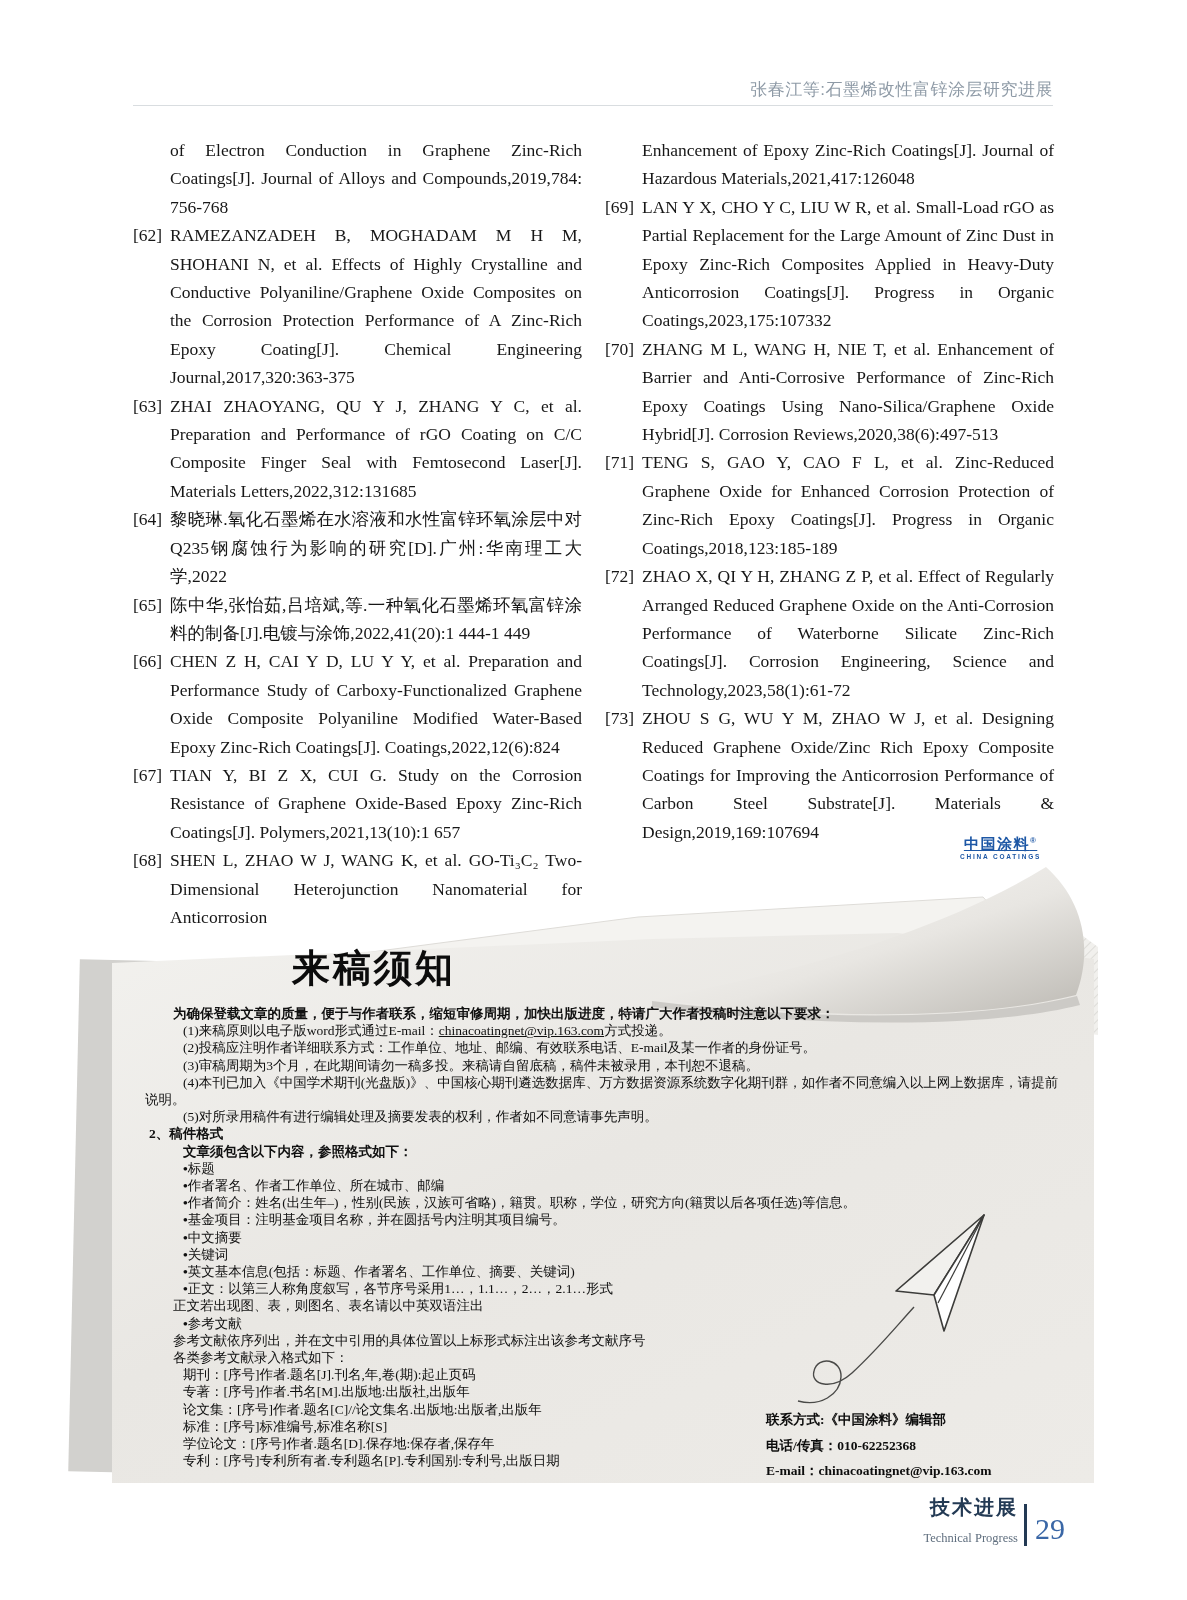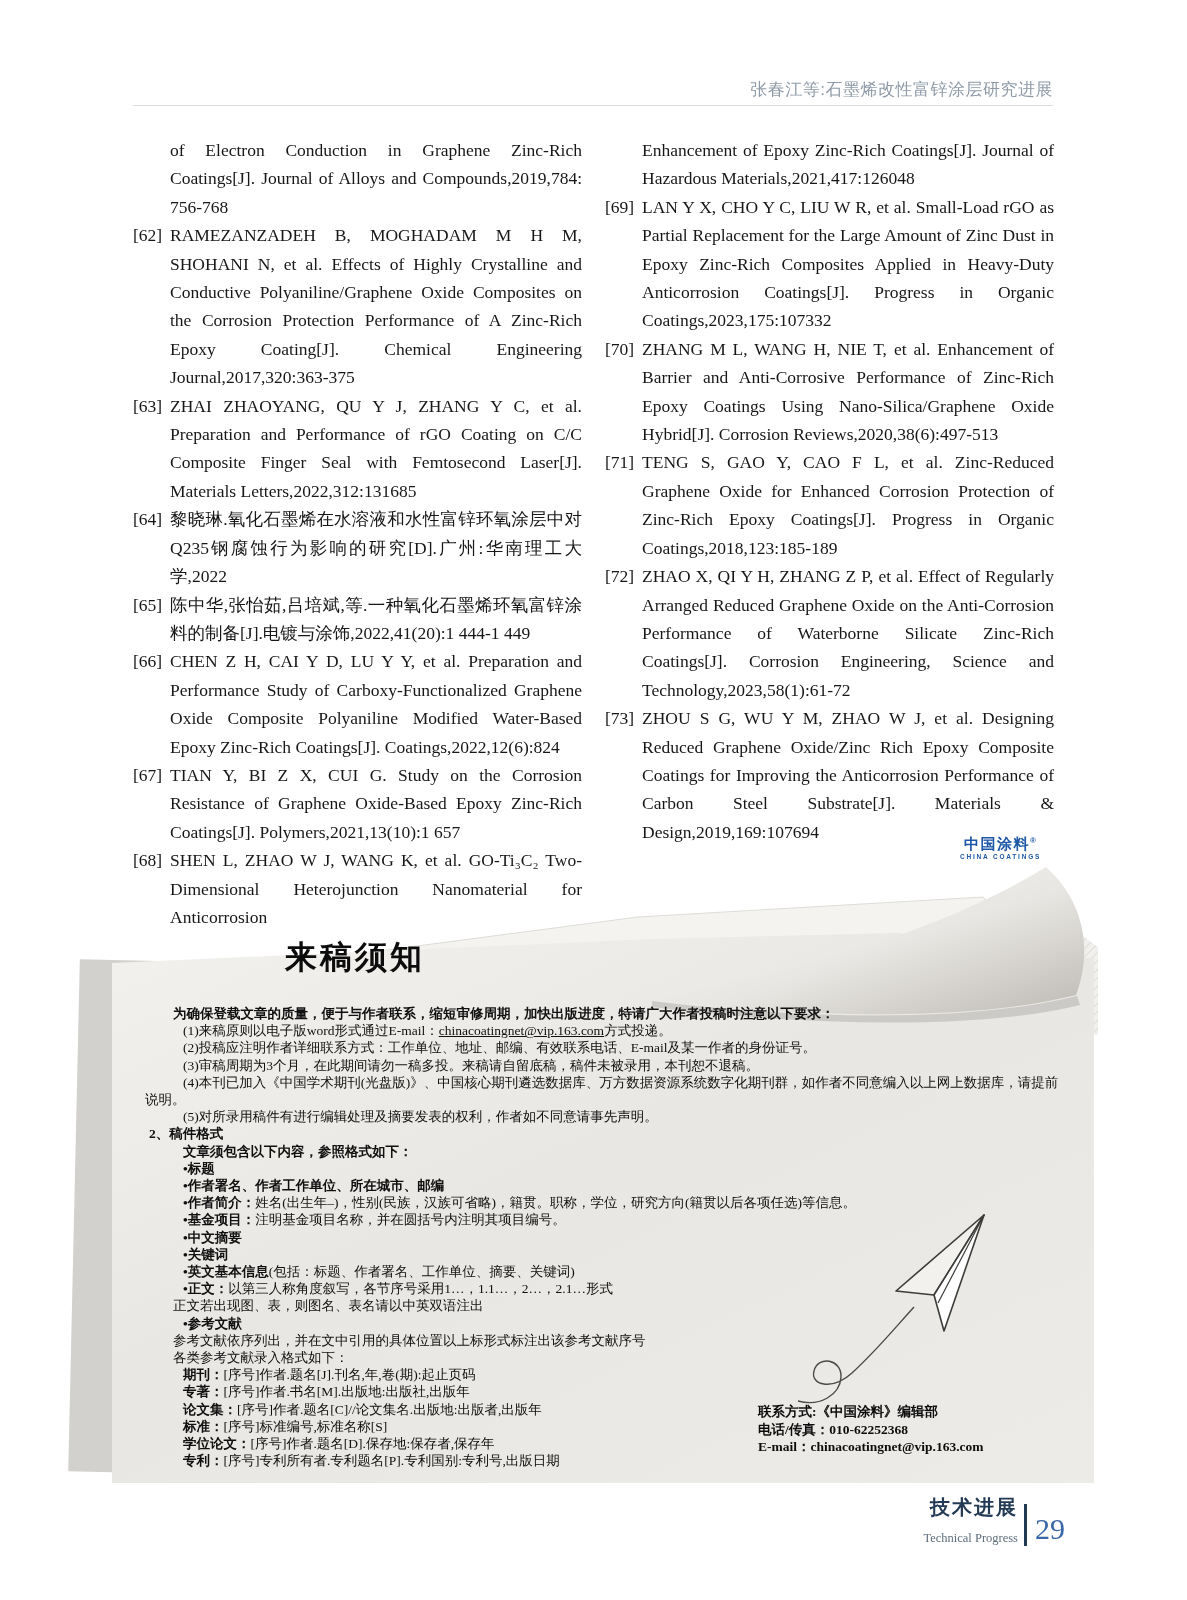--- a/index.html
+++ b/index.html
@@ -14,54 +14,54 @@
   
   .refs{position:absolute;top:136px;left:133px;width:921px;display:flex;gap:23px;
         color:#171717;font-family:"Liberation Serif","DejaVu Serif",serif;
         font-size:17.5px;line-height:28.4px;}
   .ref-col{width:451px;}
   .ref{position:relative;padding-left:37px;text-align:justify;margin:0;}
   .rnum{position:absolute;left:0;top:0;}
 
   
   .logo{position:absolute;left:960px;top:835px;color:#1d57a5;text-align:center;line-height:1.2;}
-  .logo-zh{font-size:15px;font-weight:bold;letter-spacing:1.5px;}
+  .logo-zh{font-size:15px;font-weight:bold;letter-spacing:1.5px;text-decoration:underline;}
   .logo-mark{font-size:8px;vertical-align:super;}
   .logo-en{font-size:6.5px;font-weight:bold;letter-spacing:1.8px;}
 
   
   .notice{position:absolute;left:78px;top:885px;width:1026px;height:600px;}
   .back-left{position:absolute;left:-4px;top:78px;width:330px;height:512px;
         background:#d2d1ce;transform:rotate(1.3deg);}
   .top-art{position:absolute;left:0;top:0;width:1026px;height:215px;z-index:1;}
   .sheet-main{position:absolute;left:34px;top:48px;width:982px;height:550px;z-index:2;
         background:linear-gradient(155deg,#f2f1ee 0%,#e9e7e3 45%,#edebe7 100%);
         clip-path:polygon(0 30px,55% 6px,80% 0,100% 26px,100% 100%,0 100%);
         box-shadow:0 4px 6px rgba(0,0,0,.28);}
   .curl{position:absolute;right:-12px;top:-26px;width:470px;height:180px;z-index:3;}
-  .notice-title{position:absolute;left:198px;top:42px;margin:9px;z-index:5;
-        font-size:32px;font-weight:900;letter-spacing:3px;color:#0c0c0c;
+  .notice-title{position:absolute;left:198px;top:42px;margin:16px;z-index:5;
+        font-size:38px;font-weight:900;letter-spacing:3px;color:#0c0c0c;
         font-family:"Liberation Sans",sans-serif;}
   .nb{position:absolute;left:67px;top:103px;width:917px;z-index:5;
         font-size:13.5px;line-height:17.2px;color:#101010;
         font-family:"Liberation Serif",serif;margin-top:17px;}
   .nb p{margin:0;}
   .intro{text-indent:28px;font-weight:bold;}
   .hd{text-indent:4px;font-weight:bold;}
   .lead{text-indent:38px;font-weight:bold;}
   .it{text-indent:38px;}
   .cont{text-indent:28px;}
-  .b{font-weight:bold;}
+  .b{font-weight:normal;}
   .u{text-decoration:underline;}
   .bullet::before{content:"\2022 ";font-weight:bold;}
 
   .contact{position:absolute;left:680px;top:518px;z-index:5;font-weight:bold;
         font-size:13.5px;line-height:17.5px;color:#0d0d0d;
         font-family:"Liberation Serif",serif;}
-  .contact p{margin:0;}
+  .contact p{margin:8px;}
 
   .plane{position:absolute;left:700px;top:318px;width:240px;height:215px;z-index:5;}
 
   
   .footer{position:absolute;top:1494px;right:122px;display:flex;align-items:flex-end;}
   .f-txt{text-align:right;}
   .f-zh{font-size:20px;font-weight:bold;letter-spacing:2px;color:#233a54;}
   .f-en{font-size:12.5px;color:#5f6e7e;font-family:"Liberation Serif",serif;margin-top:10px;}
   .f-bar{width:3px;height:42px;background:#233a54;margin:0 8px 0 6px;}
   .f-page{font-size:30px;color:#3a67a6;font-family:"Liberation Serif",serif;}

